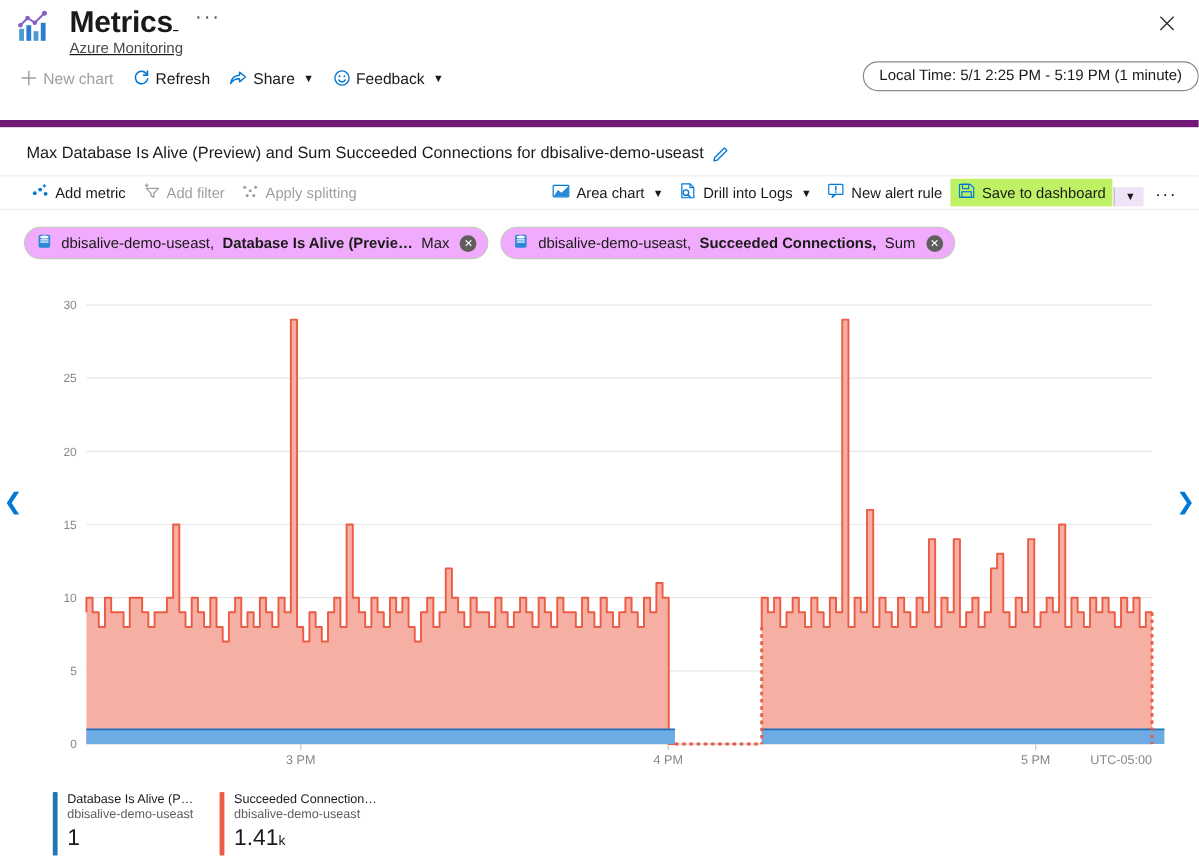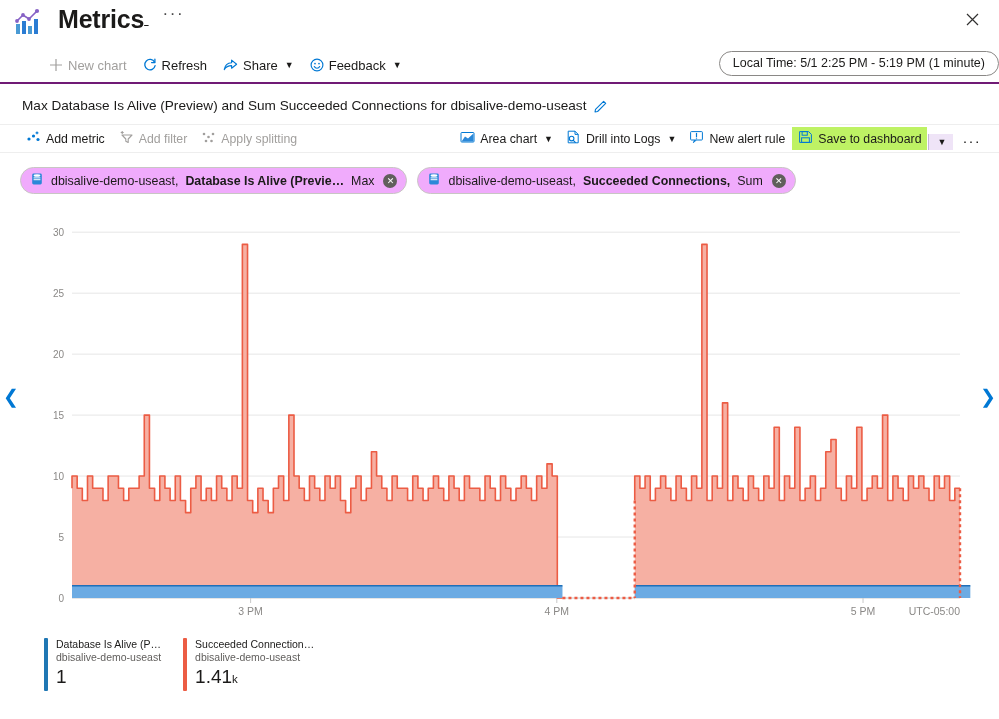--- a/index.html
+++ b/index.html
@@ -29,40 +29,40 @@
   .close-btn {
     position: absolute; right: 14px; top: 6px;
     width: 26px; height: 26px; cursor: pointer;
     display: flex; align-items: center; justify-content: center;
     color: #323130; font-size: 16px;
   }
 
   
   .cmdbar {
     position: relative; height: 34px; display: flex; align-items: center;
-    padding-left: 10px; gap: 2px; margin-left: 32px;
+    padding-left: 10px; gap: 2px;
   }
   .cmd {
     display: flex; align-items: center; gap: 5px;
     padding: 4px 7px; font-size: 13px; cursor: pointer;
     white-space: nowrap; color: #1b1a19; border-radius: 2px;
   }
   .cmd.disabled { color: #a19f9d; cursor: default; }
   .cmd .glyph { display: flex; align-items: center; justify-content: center; }
   .chev { font-size: 9px; color: #1b1a19; margin-left: 2px; }
 
   .timepill {
     position: absolute; right: 0; top: 3px;
     border: 1px solid #8a8886; border-radius: 14px;
     padding: 4px 13px 5px; font-size: 12.5px; color: #1b1a19;
     background: #fff; cursor: pointer; white-space: nowrap;
   }
 
   
-  .card { border-top: 2px solid #701a75; margin-top: 0; }
+  .card { border-top: 6px solid #701a75; margin-top: 18px; }
   .card-title-row {
     display: flex; align-items: center; gap: 8px;
     padding: 14px 0 11px 22px; font-size: 13.6px; color: #1b1a19;
   }
   .edit-icon { cursor: pointer; display: flex; align-items: center; }
 
   .toolbar2 {
     display: flex; align-items: center;
     border-top: 1px solid #eeeeee; border-bottom: 1px solid #eeeeee;
     height: 29px; padding: 0 10px 0 20px; background: #fff;
@@ -130,20 +130,21 @@
       <polyline points="5,13 11,7 17,11 25,3" fill="none" stroke="#8661c5" stroke-width="1.7"></polyline>
       <circle cx="5" cy="13" r="1.9" fill="#8661c5"></circle>
       <circle cx="11" cy="7" r="1.9" fill="#8661c5"></circle>
       <circle cx="17" cy="11" r="1.9" fill="#8661c5"></circle>
       <circle cx="25" cy="3" r="2.1" fill="#8661c5"></circle>
     </svg>
   </span>
   <div class="title-block">
     <span class="app-title">Metrics</span>
     <span class="ellipsis-btn">···</span>
+    <div class="app-subtitle">Azure Monitoring</div>
   </div>
   <div class="close-btn">
     <svg width="13" height="13" viewBox="0 0 13 13">
       <path d="M1 1 L12 12 M12 1 L1 12" stroke="#323130" stroke-width="1.2" fill="none"></path>
     </svg>
   </div>
 </div>
 
 <div class="cmdbar">
 

